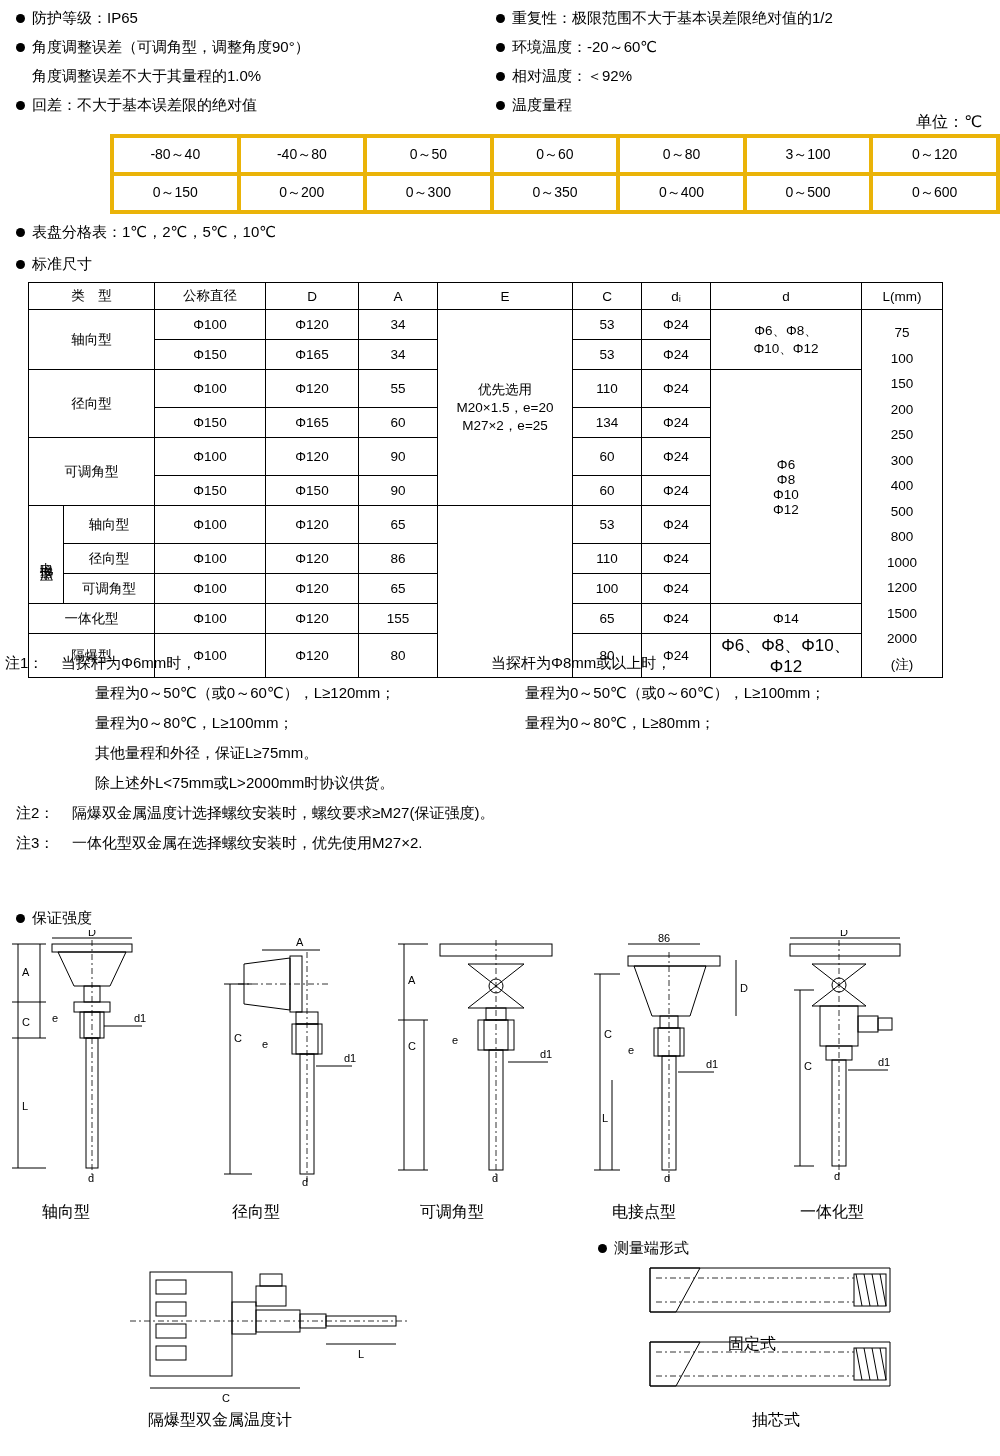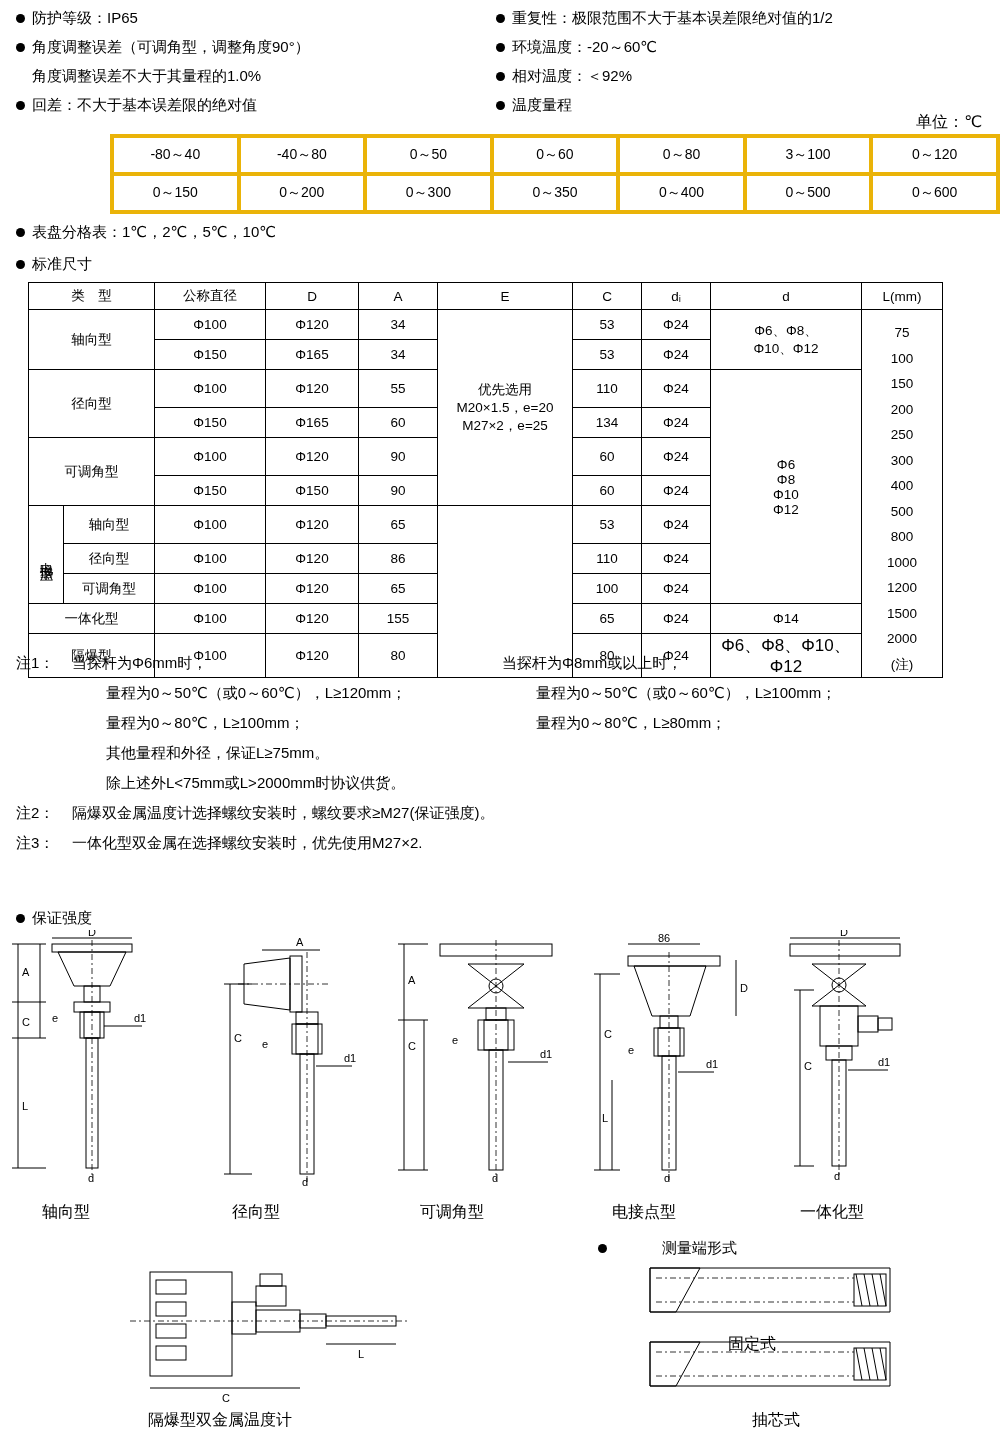--- a/index.html
+++ b/index.html
@@ -33,36 +33,36 @@
   .line-std{position:absolute;left:16px;top:254px;}
 
   
   .dim-table{position:absolute;left:28px;top:282px;border-collapse:collapse;}
   .dim-table td{border:1px solid #000;text-align:center;font-size:13.5px;padding:0;height:29px;}
   .dim-table .hdr{height:26px;}
   .vert{writing-mode:vertical-rl;text-orientation:upright;letter-spacing:2px;line-height:16px;font-size:13.5px;}
 
   
   .notes{position:absolute;left:16px;top:648px;width:968px;font-size:15px;}
-  .note-row{display:flex;}
+  .note-row{display:flex;justify-content:center;}
   .note-lbl{width:56px;flex:0 0 auto;}
   .note-body{flex:1 1 auto;}
   .note-line{line-height:30px;}
   .indent{margin-left:34px;}
   .two-col{display:flex;}
   .two-col .c1{width:430px;}
   .two-col .c2{width:470px;}
 
   
   .struct-title{position:absolute;left:16px;top:908px;}
   .fig-area{position:absolute;left:0;top:930px;width:1000px;height:300px;}
   .fig-captions{position:absolute;left:0;top:1202px;width:1000px;height:26px;font-size:16px;}
   .fig-captions span{position:absolute;}
 
-  .measure-title{position:absolute;left:598px;top:1238px;gap:48px;}
+  .measure-title{position:absolute;left:598px;top:1238px;}
   .bottom-captions{position:absolute;left:0;top:1410px;width:1000px;font-size:16px;}
   .bottom-captions span{position:absolute;}
 
   svg{display:block;}
   .ln{stroke:#000;stroke-width:1;fill:none;}
   .dash{stroke:#000;stroke-width:.8;fill:none;stroke-dasharray:6 3 2 3;}
   .tiny{font-size:11px;font-family:"Liberation Sans",sans-serif;}
 </style>
 </head>
 <body>

